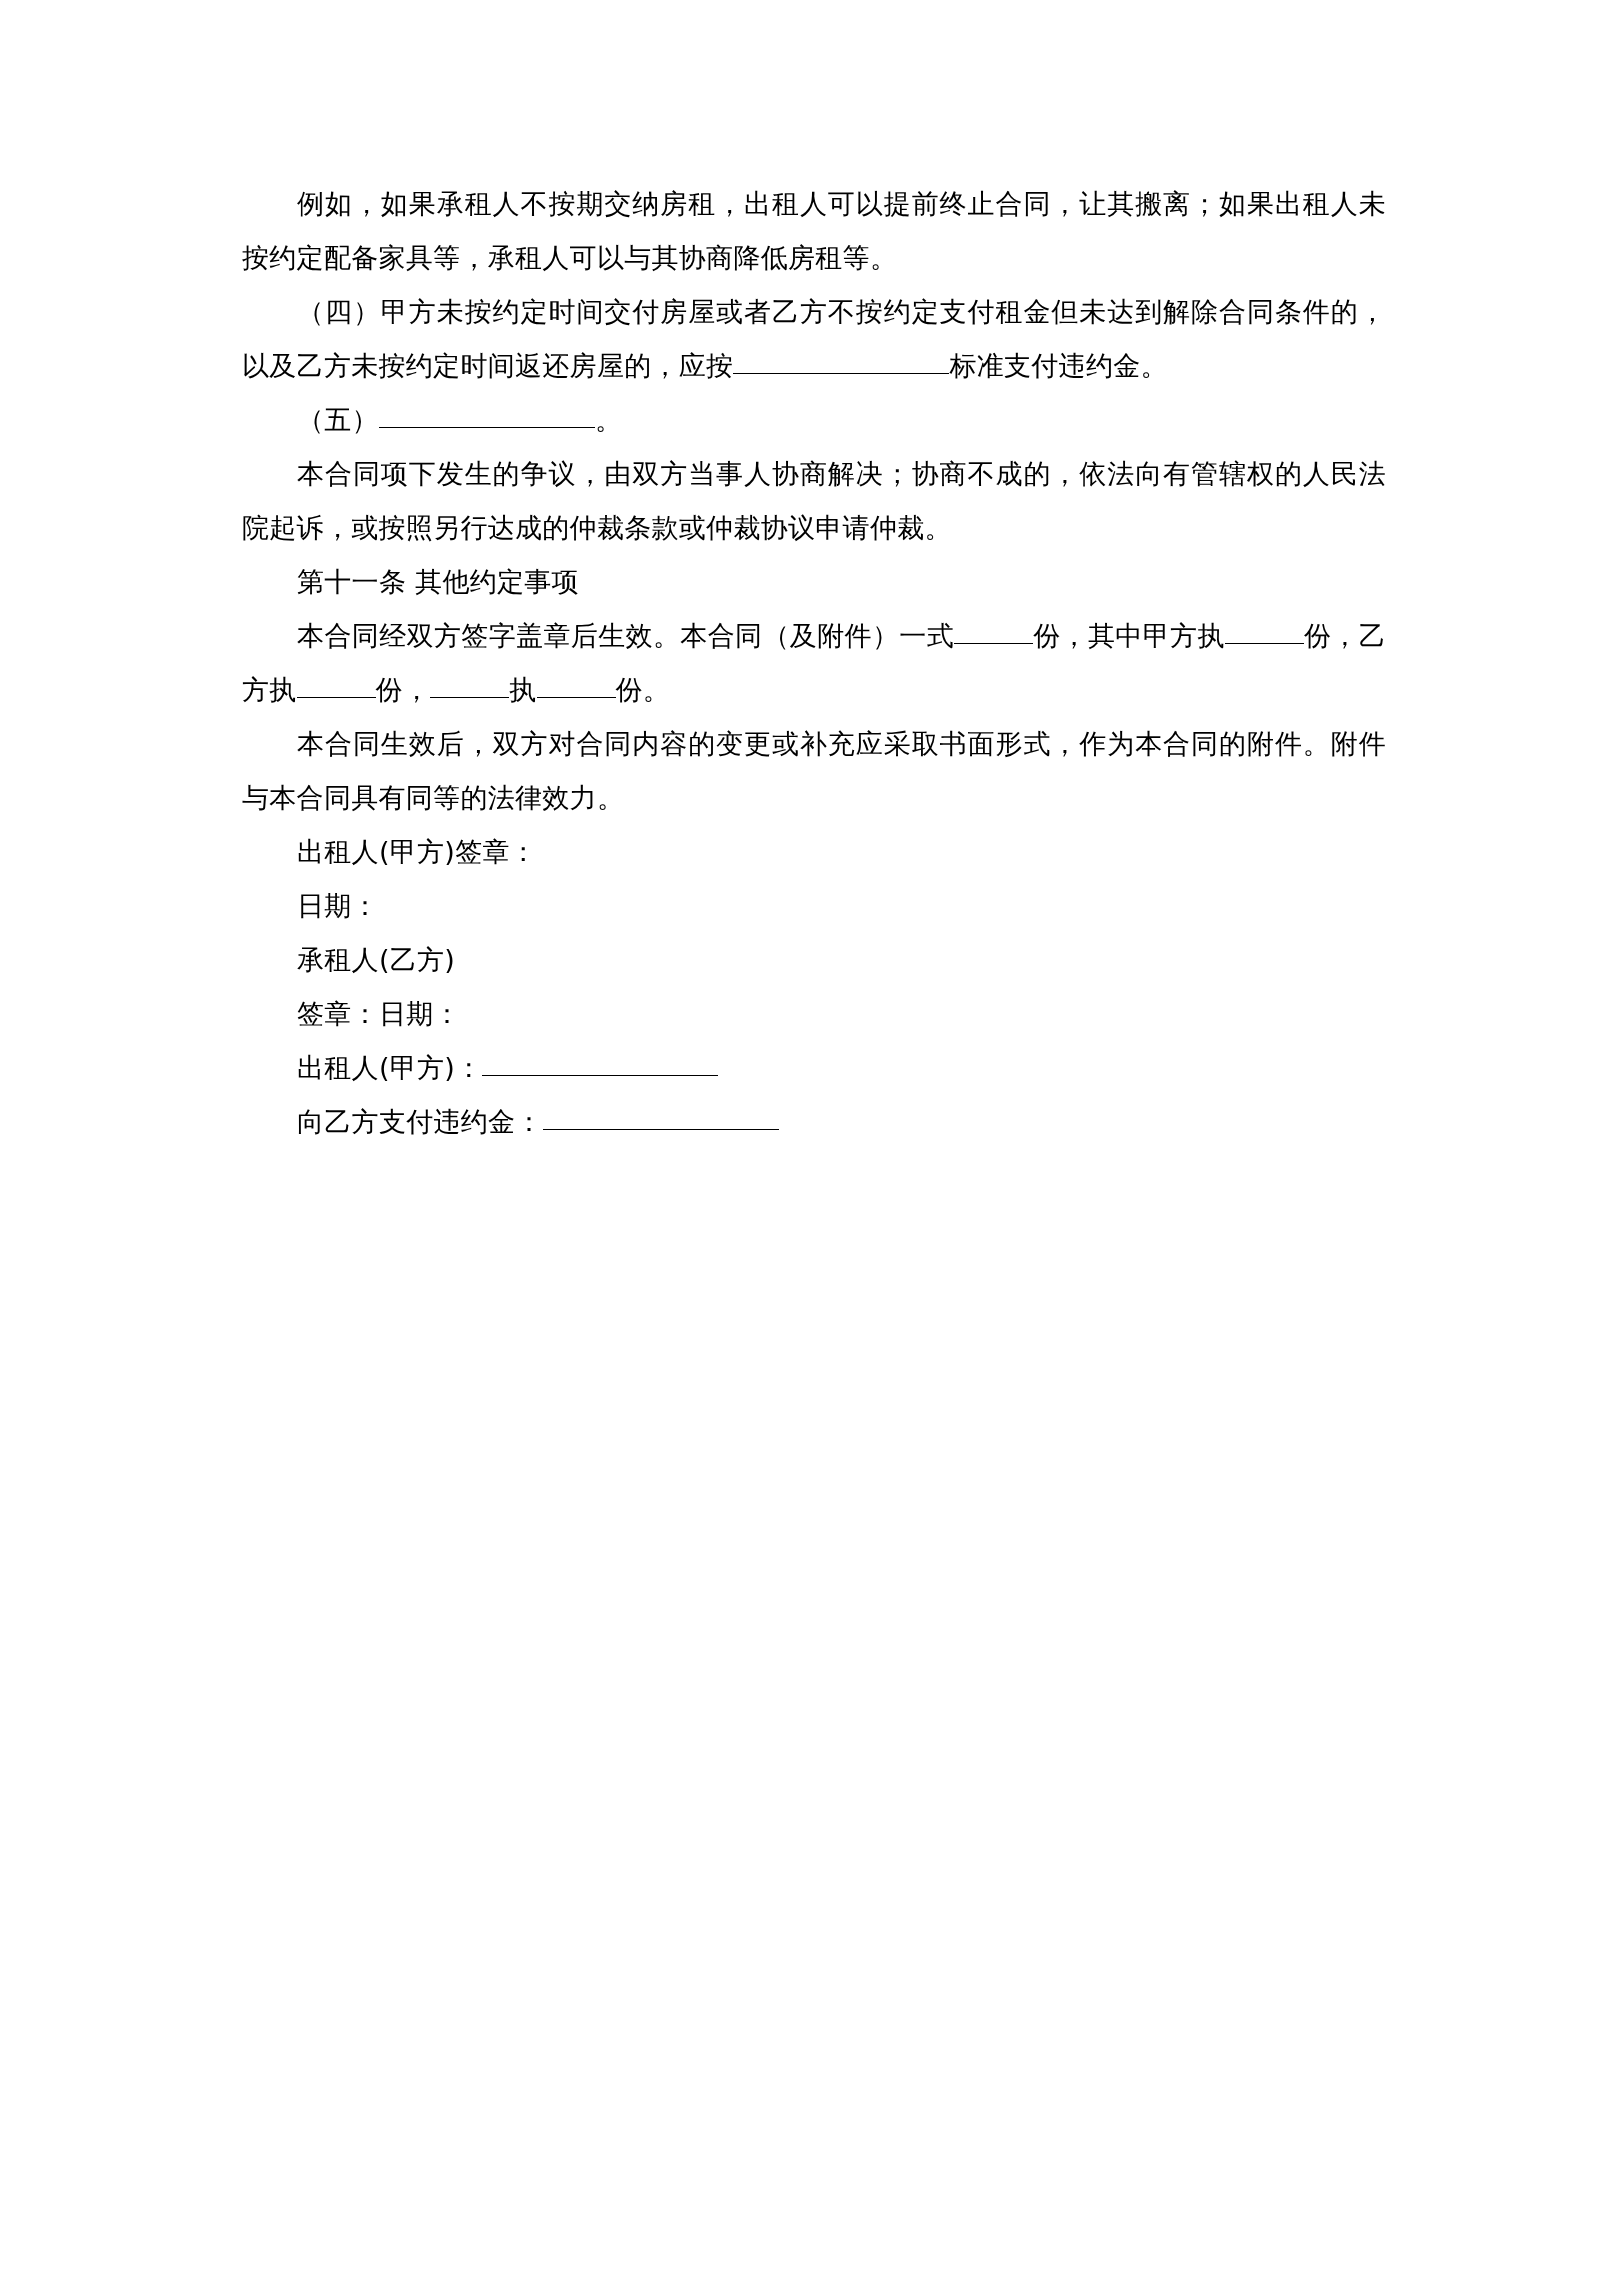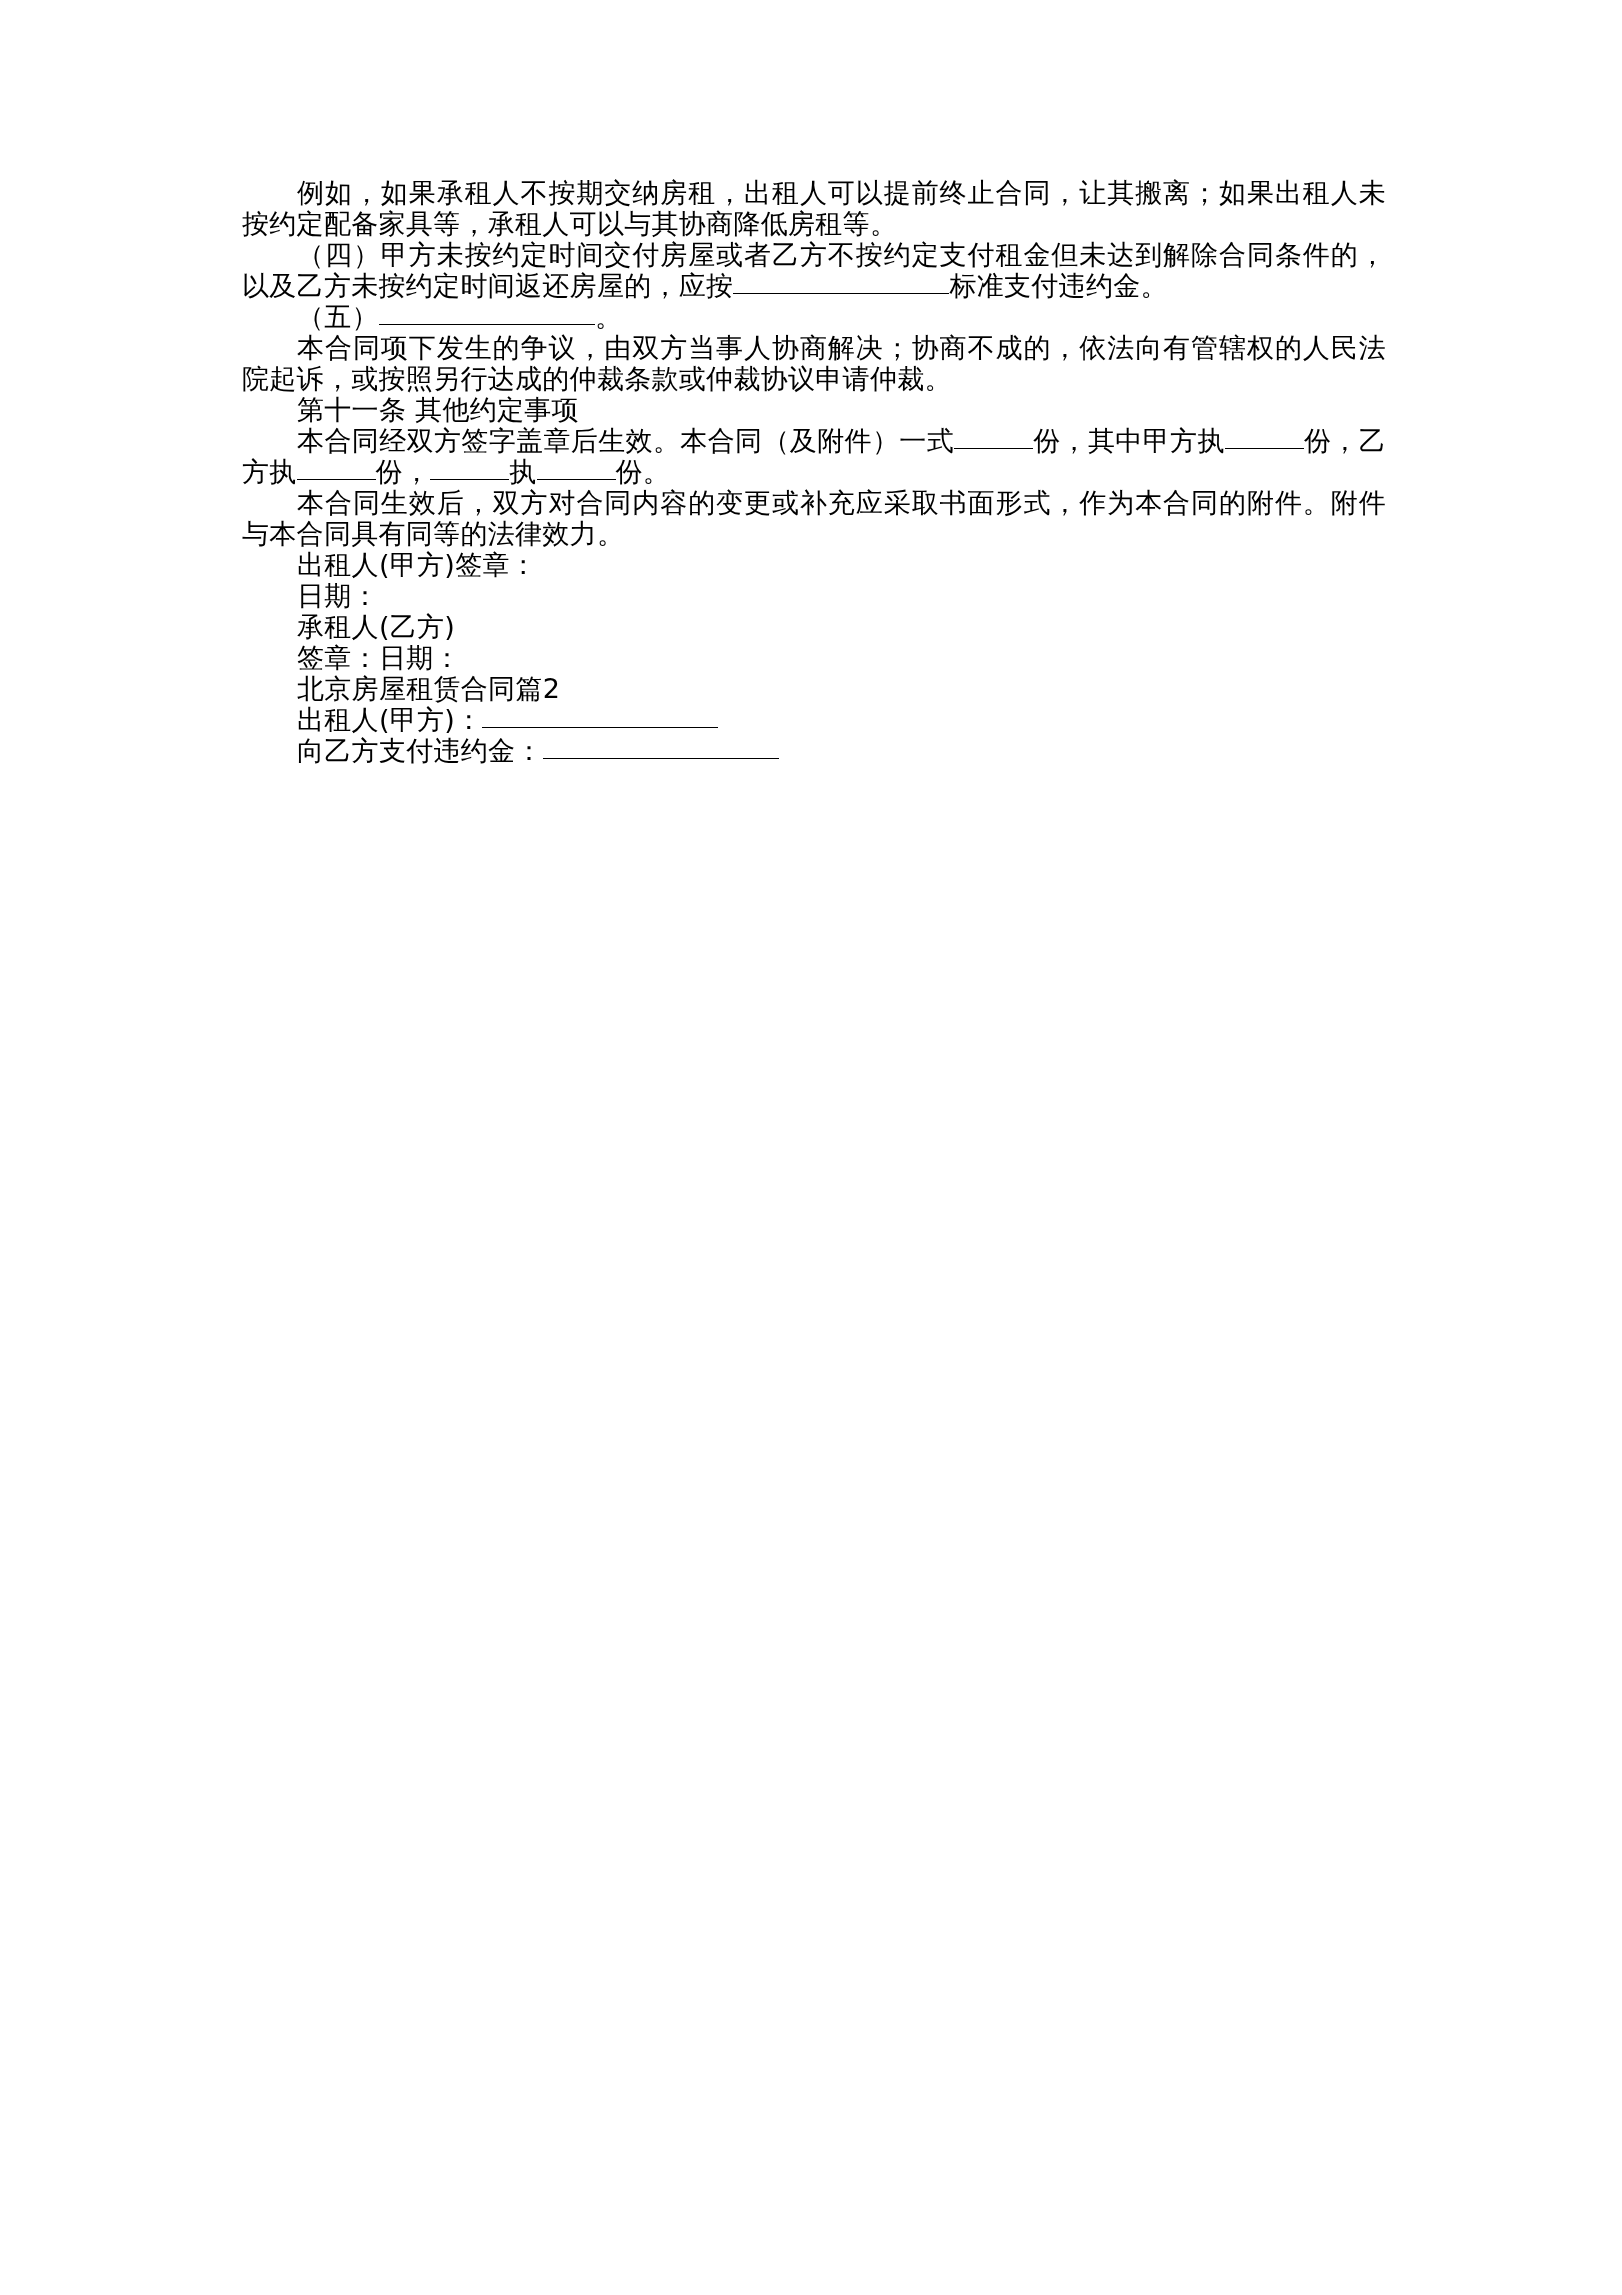--- a/index.html
+++ b/index.html
@@ -25,21 +25,21 @@
   }
   .content {
     position: absolute;
     left: 242px;
     top: 177px;
     width: 1152px;
   }
   p {
     margin: 0 8px 0 0;
     font-size: 27px;
-    line-height: 31px;
+    line-height: 54px;
     text-align: justify;
     text-justify: inter-ideograph;
     letter-spacing: 0.3px;
     word-break: break-all;
   }
   .indent {
     text-indent: 55px;
   }
   .blank-s {
     display: inline-block;
@@ -75,18 +75,17 @@
       <p class="indent"><span>（四）甲方未按约定时间交付房屋或者乙方不按约定支付租金但未达到解除合同条件的，以及乙方未按约定时间返还房屋的，应按</span><span class="blank-l"></span><span>标准支付违约金。</span></p>
       <p class="indent"><span>（五）</span><span class="blank-l"></span><span>。</span></p>
       <p class="indent">本合同项下发生的争议，由双方当事人协商解决；协商不成的，依法向有管辖权的人民法院起诉，或按照另行达成的仲裁条款或仲裁协议申请仲裁。</p>
       <p class="indent">第十一条  其他约定事项</p>
       <p class="indent"><span>本合同经双方签字盖章后生效。本合同（及附件）一式</span><span class="blank-s"></span><span>份，其中甲方执</span><span class="blank-s"></span><span>份，乙方执</span><span class="blank-s"></span><span>份，</span><span class="blank-s"></span><span>执</span><span class="blank-s"></span><span>份。</span></p>
       <p class="indent">本合同生效后，双方对合同内容的变更或补充应采取书面形式，作为本合同的附件。附件与本合同具有同等的法律效力。</p>
       <p class="indent">出租人(甲方)签章：</p>
       <p class="indent">日期：</p>
       <p class="indent">承租人(乙方)</p>
       <p class="indent">签章：日期：</p>
-      <p class="indent">北京房屋租赁合同篇2</p>
       <p class="indent"><span>出租人(甲方)：</span><span class="blank-xl"></span></p>
       <p class="indent"><span>向乙方支付违约金：</span><span class="blank-xl"></span></p>
     </div>
 </div>
 
 
 </body></html>

